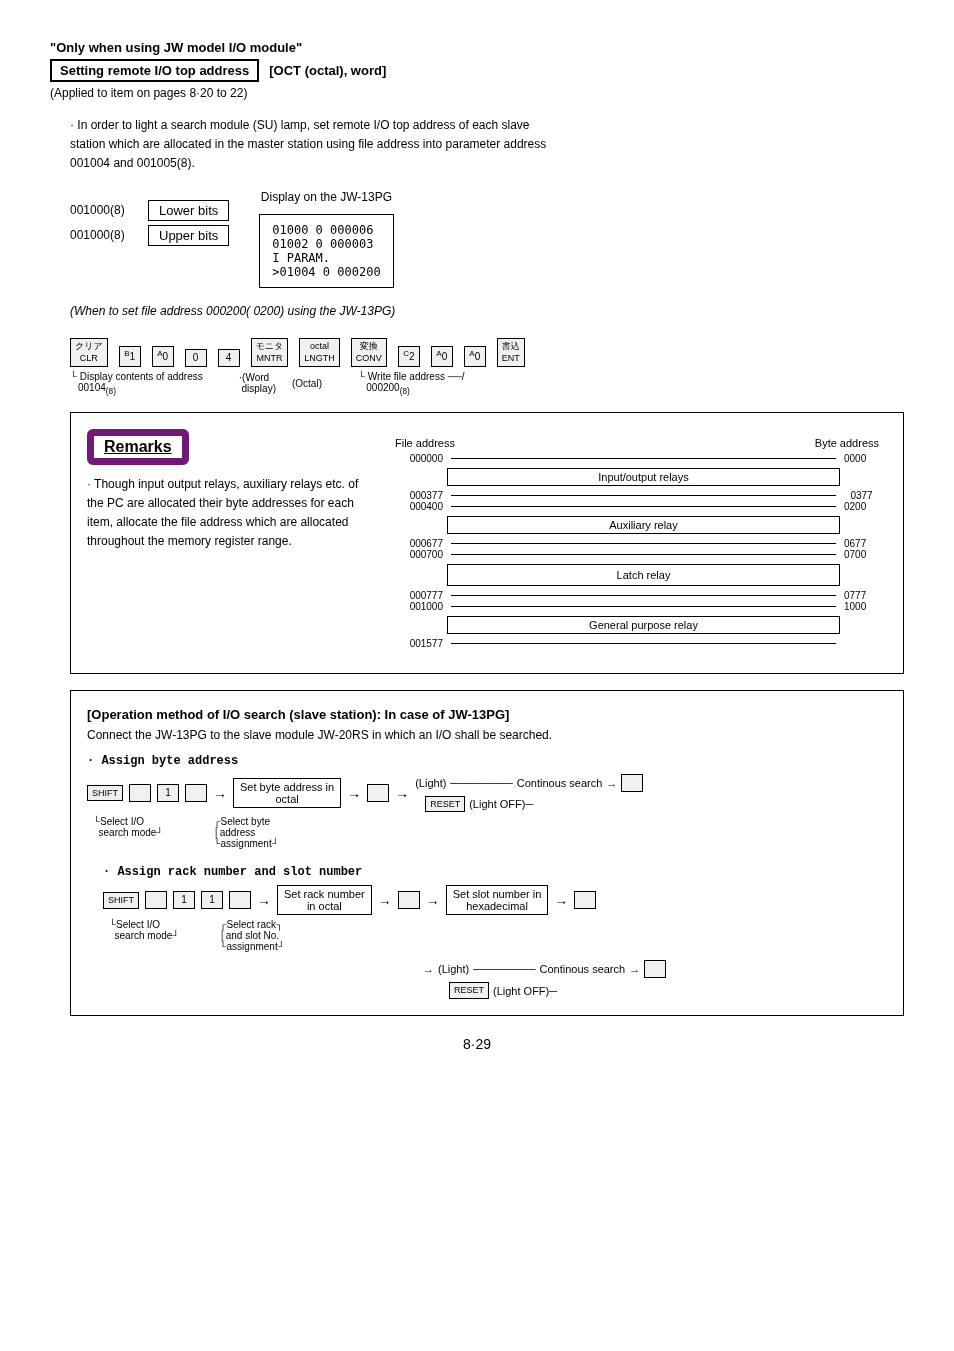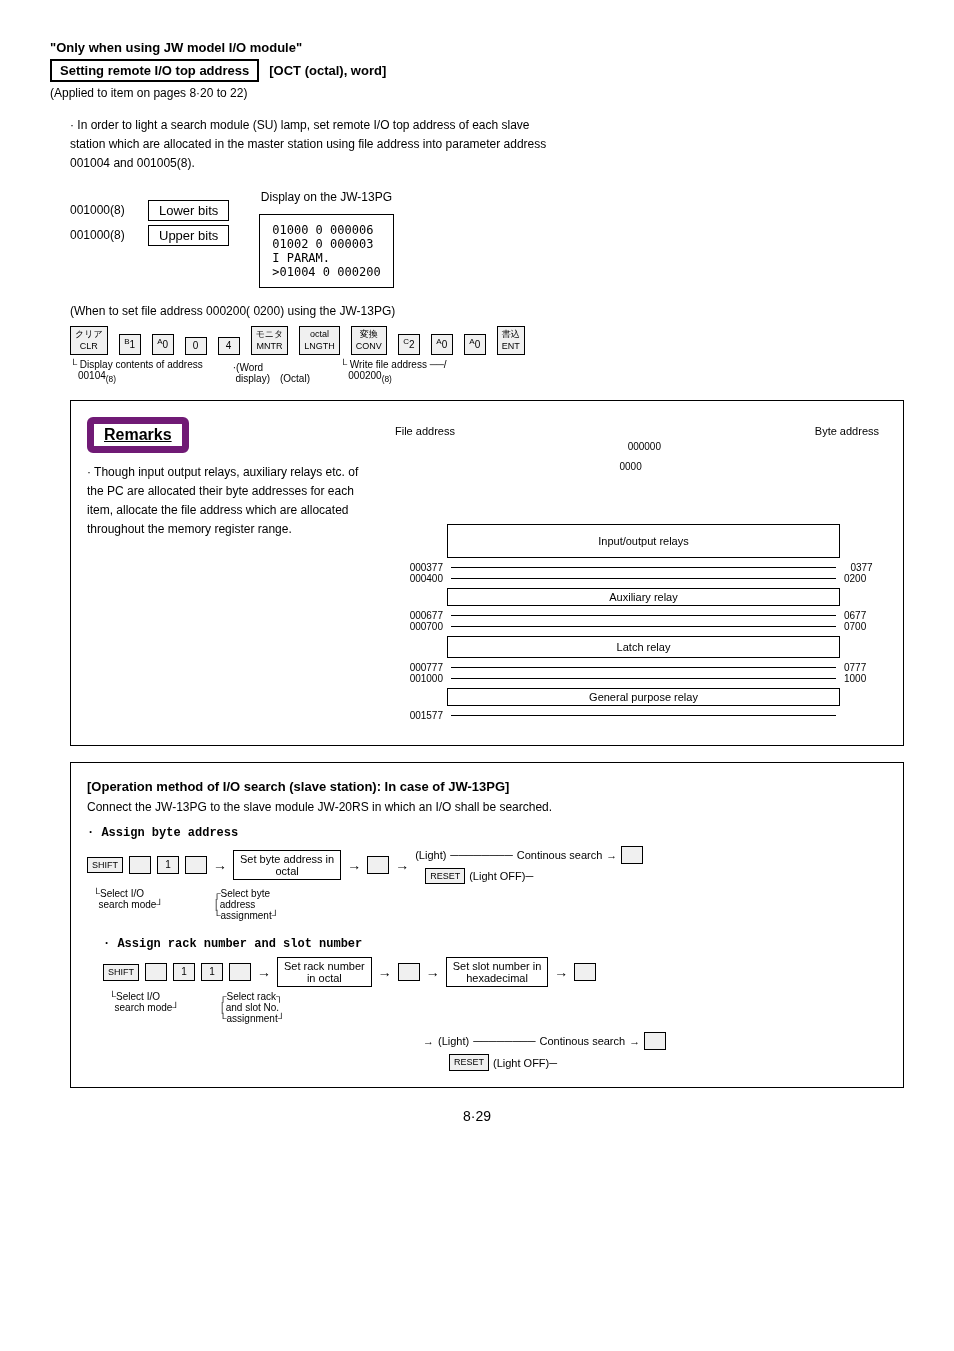--- a/index.html
+++ b/index.html
@@ -75,21 +75,22 @@
       font-family: monospace;
       margin-top: 10px;
     }
     .jw-display-title {
       font-size: 12px;
       margin-bottom: 4px;
       text-align: center;
     }
     .when-text {
       font-size: 12px;
-      margin-bottom: 8px;
+      margin-bottom: 20px;
+      font-style: italic;
     }
     .key-sequence {
       display: flex;
       align-items: flex-end;
       gap: 11px;
       margin-bottom: 4px;
       flex-wrap: wrap;
     }
     .key-btn {
       border: 1px solid #000;
@@ -207,21 +208,21 @@
         <span class="key-btn">0</span>
         <span class="key-btn">4</span>
         <span class="key-btn" style="font-size:9px; min-width:28px;">モニタ<br>MNTR</span>
         <span class="key-btn" style="font-size:9px; min-width:28px;">octal<br>LNGTH</span>
         <span class="key-btn" style="font-size:9px; min-width:28px;">変換<br>CONV</span>
         <span class="key-btn"><sup style="font-size:8px;">C</sup>2</span>
         <span class="key-btn"><sup style="font-size:8px;">A</sup>0</span>
         <span class="key-btn"><sup style="font-size:8px;">A</sup>0</span>
         <span class="key-btn" style="font-size:9px; min-width:28px;">書込<br>ENT</span>
       </div>
-      <div style="display:flex; font-size:10px; margin-top:4px; align-items:flex-end;">
+      <div style="display:flex; font-size:10px; margin-top:4px; gap:6px; align-items:center;">
         <div style="display:flex; flex-direction:column;">
           <span style="font-size:10px;">└ Display contents of address</span>
           <span style="font-size:10px; margin-left:8px;">00104<sub>(8)</sub></span>
         </div>
         <div style="margin-left:30px; font-size:10px;">
           <span>·(Word<br>&nbsp;display)</span>
         </div>
         <div style="margin-left:10px; font-size:10px;">
           <span>(Octal)</span>
         </div>
@@ -240,29 +241,29 @@
       <div class="remarks-right">
 
         <div style="font-size:11px; padding:8px;">
           <div style="display:flex; justify-content:space-between; font-size:11px; margin-bottom:4px;">
             <span>File address</span>
             <span>Byte address</span>
           </div>
 
           <div style="position:relative;">
 
-            <div style="display:flex; align-items:center; gap:4px; margin-bottom:0;flex-direction:column;">
+            <div style="display:flex; align-items:center; gap:4px; margin-bottom:0;">
               <span style="width:48px; font-size:10px; text-align:right;">000000</span>
               <span style="flex:1; border-top: 1px solid #000; height:1px; margin: 0 4px;"></span>
               <span style="width:35px; font-size:10px;">0000</span>
             </div>
 
             <div style="display:flex; align-items:center; gap:4px; margin: 4px 0;">
               <span style="width:48px;"></span>
-              <span style="flex:1; border:1px solid #000; text-align:center; padding:10px; font-size:11px;margin-top:48px;">Input/output relays</span>
+              <span style="flex:1; border:1px solid #000; text-align:center; padding:2px; font-size:11px;">Input/output relays</span>
               <span style="width:35px;"></span>
             </div>
 
             <div style="display:flex; align-items:center; gap:4px; margin-bottom:0;">
               <span style="width:48px; font-size:10px; text-align:right;">000377</span>
               <span style="flex:1; border-top: 1px solid #000; height:1px; margin: 0 4px;"></span>
               <span style="width:35px; font-size:10px;text-align:center;">0377</span>
             </div>
 
             <div style="display:flex; align-items:center; gap:4px; margin-bottom:0;">

